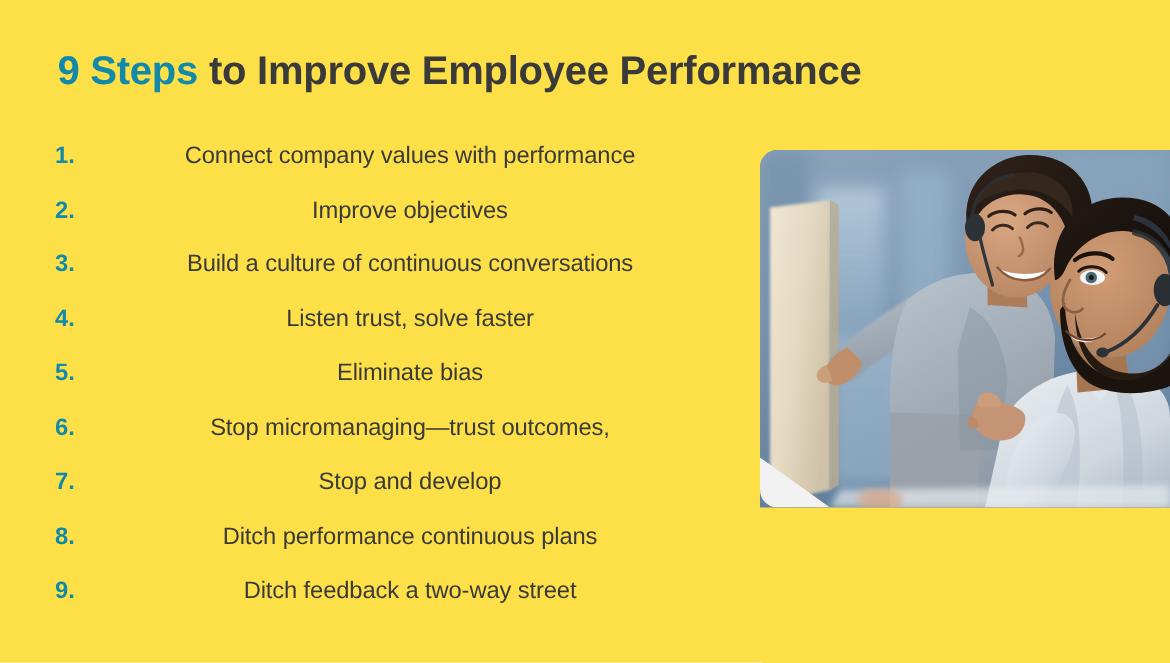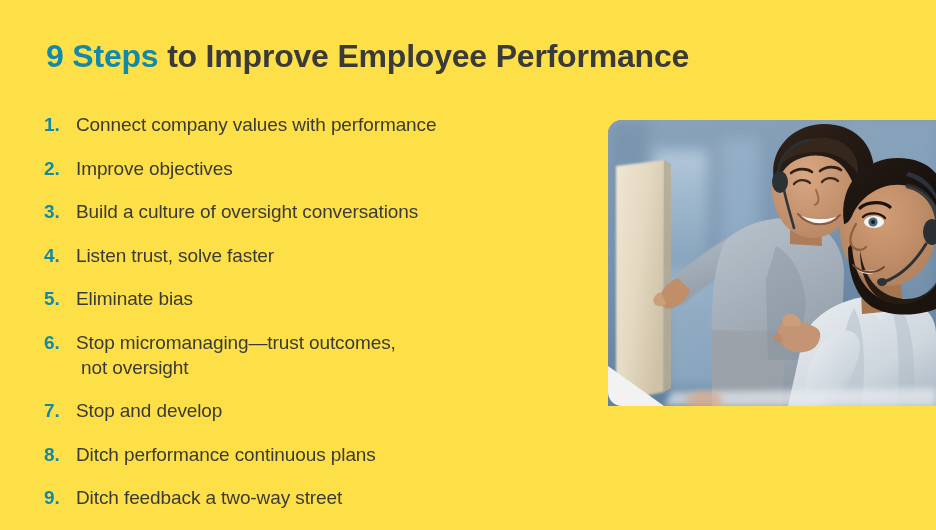--- a/index.html
+++ b/index.html
@@ -61,20 +61,21 @@
     text-align: left;
     padding-left: 4px;
     box-sizing: border-box;
   }
   .step-text {
     flex: 1 1 auto;
     font-size: 19px;
     color: #3a3a3a;
     line-height: 25px;
     letter-spacing: -0.1px;
+    text-align: center;
   }
   .step-text .line2 {
     display: block;
     padding-left: 5px;
   }
 
   
   .photo {
     position: absolute;
     left: 608px;
@@ -138,36 +139,36 @@
       <div class="step-text"><span>Connect company values with performance</span></div>
     </div>
 
     <div class="step">
       <div class="step-num">2.</div>
       <div class="step-text"><span>Improve objectives</span></div>
     </div>
 
     <div class="step">
       <div class="step-num">3.</div>
-      <div class="step-text"><span>Build a culture of oversight conversations</span></div>
+      <div class="step-text"><span>Build a culture of continuous conversations</span></div>
     </div>
 
     <div class="step">
       <div class="step-num">4.</div>
       <div class="step-text"><span>Listen trust, solve faster</span></div>
     </div>
 
     <div class="step">
       <div class="step-num">5.</div>
       <div class="step-text"><span>Eliminate bias</span></div>
     </div>
 
     <div class="step">
       <div class="step-num">6.</div>
-      <div class="step-text"><span>Stop micromanaging—trust outcomes,</span><span class="line2">not oversight</span></div>
+      <div class="step-text"><span>Stop micromanaging—trust outcomes,</span></div>
     </div>
 
     <div class="step">
       <div class="step-num">7.</div>
       <div class="step-text"><span>Stop and develop</span></div>
     </div>
 
     <div class="step">
       <div class="step-num">8.</div>
       <div class="step-text"><span>Ditch performance continuous plans</span></div>

